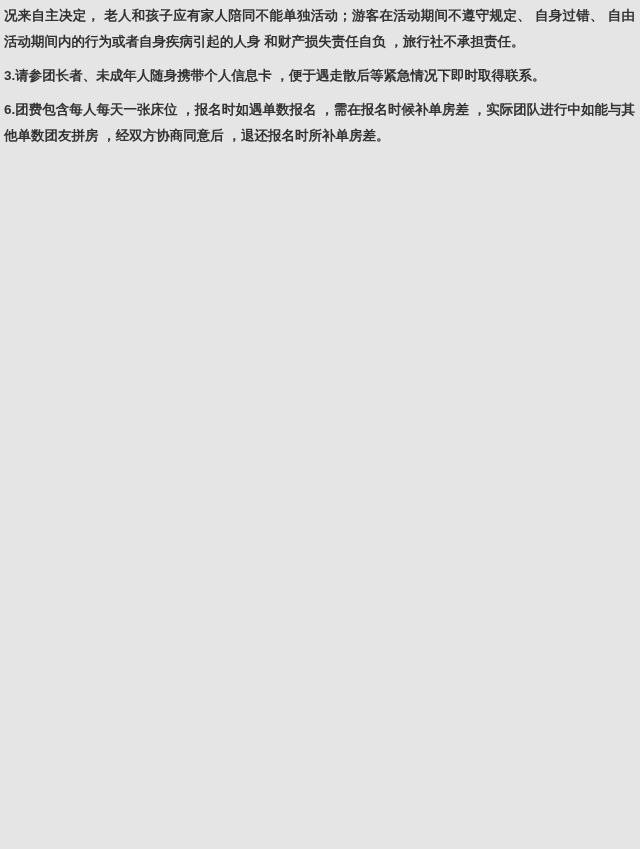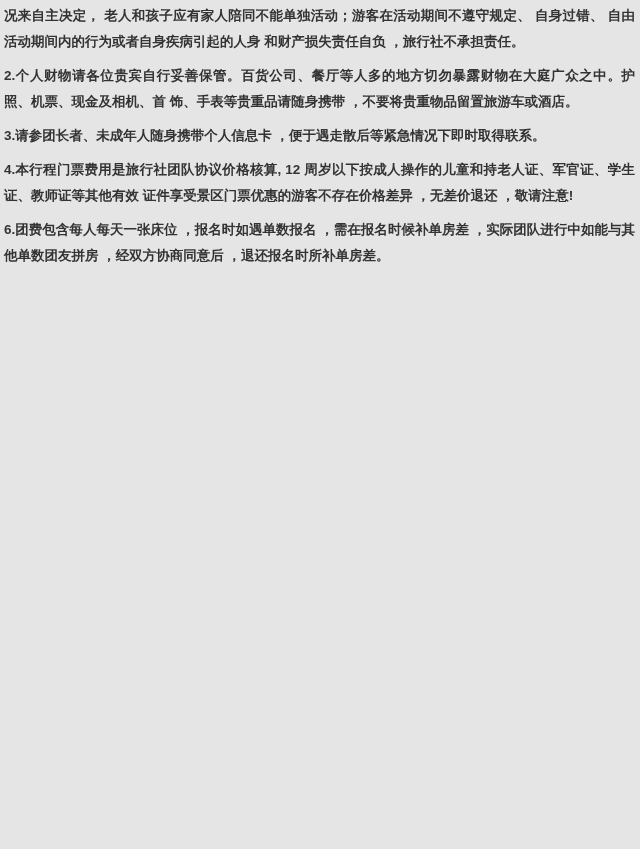--- a/index.html
+++ b/index.html
@@ -33,19 +33,17 @@
     padding: 7px 0 7px 4px;
     margin-bottom: 0;
   }
 </style>
 </head>
 <body>
 
 <div class="page">
   <div class="doc">
     <p>况来自主决定， 老人和孩子应有家人陪同不能单独活动；游客在活动期间不遵守规定、 自身过错、 自由活动期间内的行为或者自身疾病引起的人身 和财产损失责任自负 ，旅行社不承担责任。</p>
-    <p>2.个人财物请各位贵宾自行妥善保管。百货公司、餐厅等人多的地方切勿暴露财物在大庭广众之中。护照、机票、现金及相机、首 饰、手表等贵重品请随身携带 ，不要将贵重物品留置旅游车或酒店。</p>
     <p>3.请参团长者、未成年人随身携带个人信息卡 ，便于遇走散后等紧急情况下即时取得联系。</p>
-    <p>4.本行程门票费用是旅行社团队协议价格核算, 12 周岁以下按成人操作的儿童和持老人证、军官证、学生证、教师证等其他有效 证件享受景区门票优惠的游客不存在价格差异 ，无差价退还 ，敬请注意!</p>
     <p>6.团费包含每人每天一张床位 ，报名时如遇单数报名 ，需在报名时候补单房差 ，实际团队进行中如能与其他单数团友拼房 ，经双方协商同意后 ，退还报名时所补单房差。</p>
 
   </div>
 </div>
 
 </body></html>

